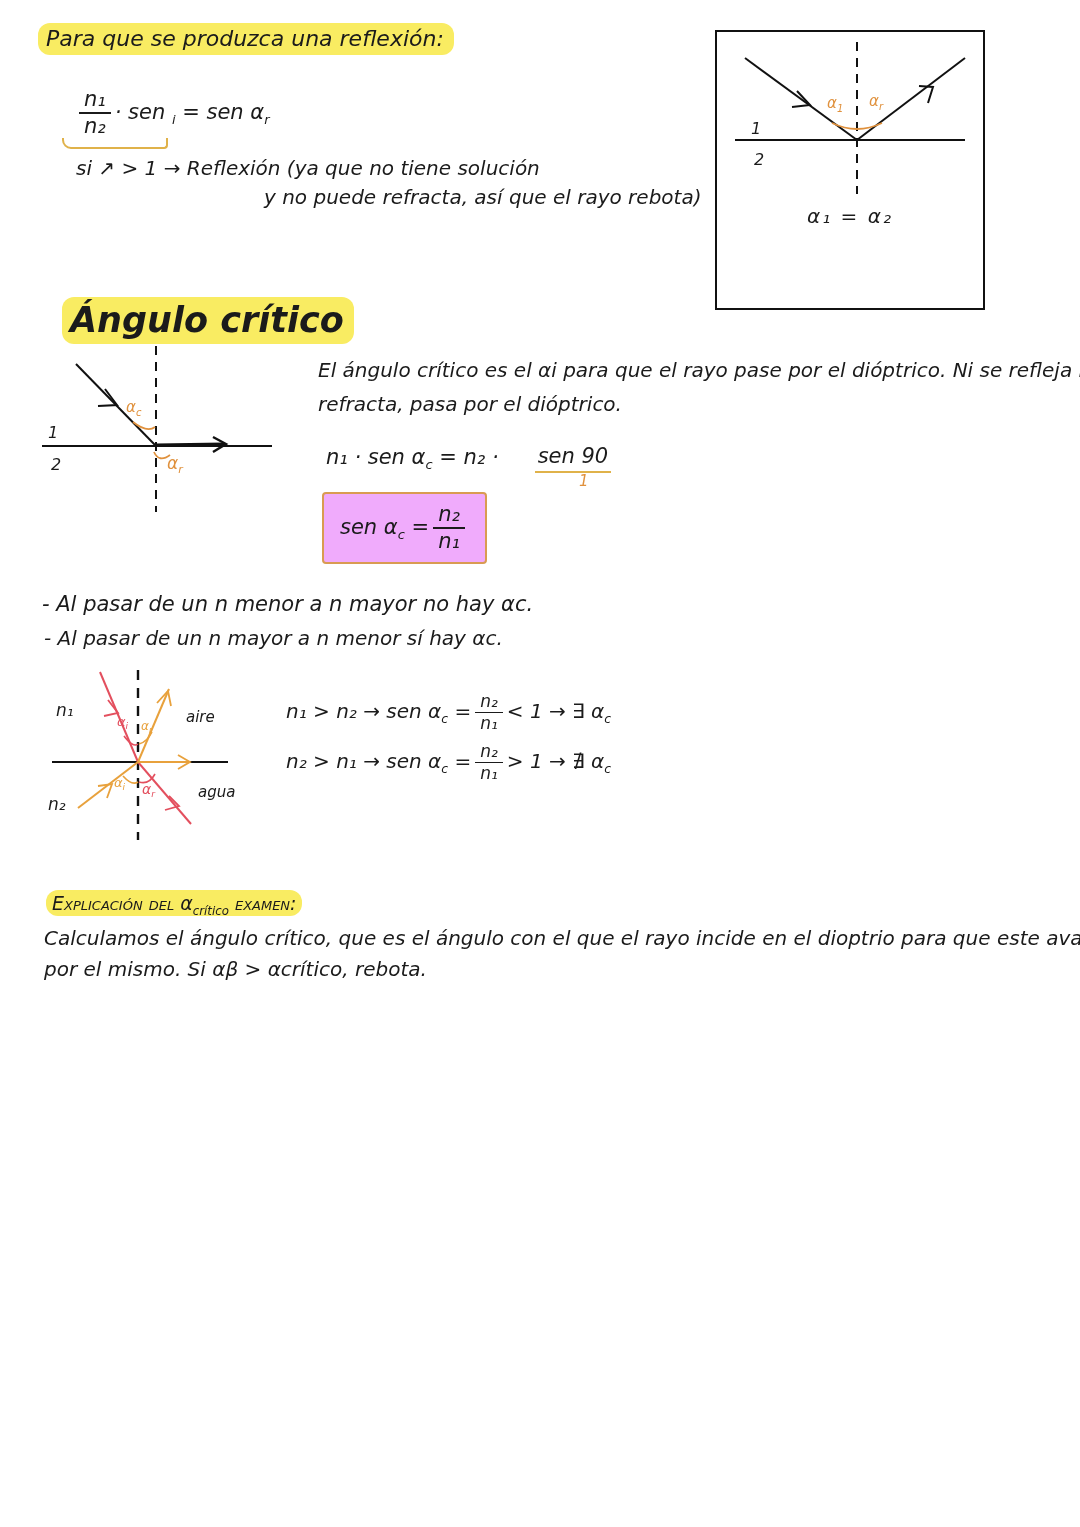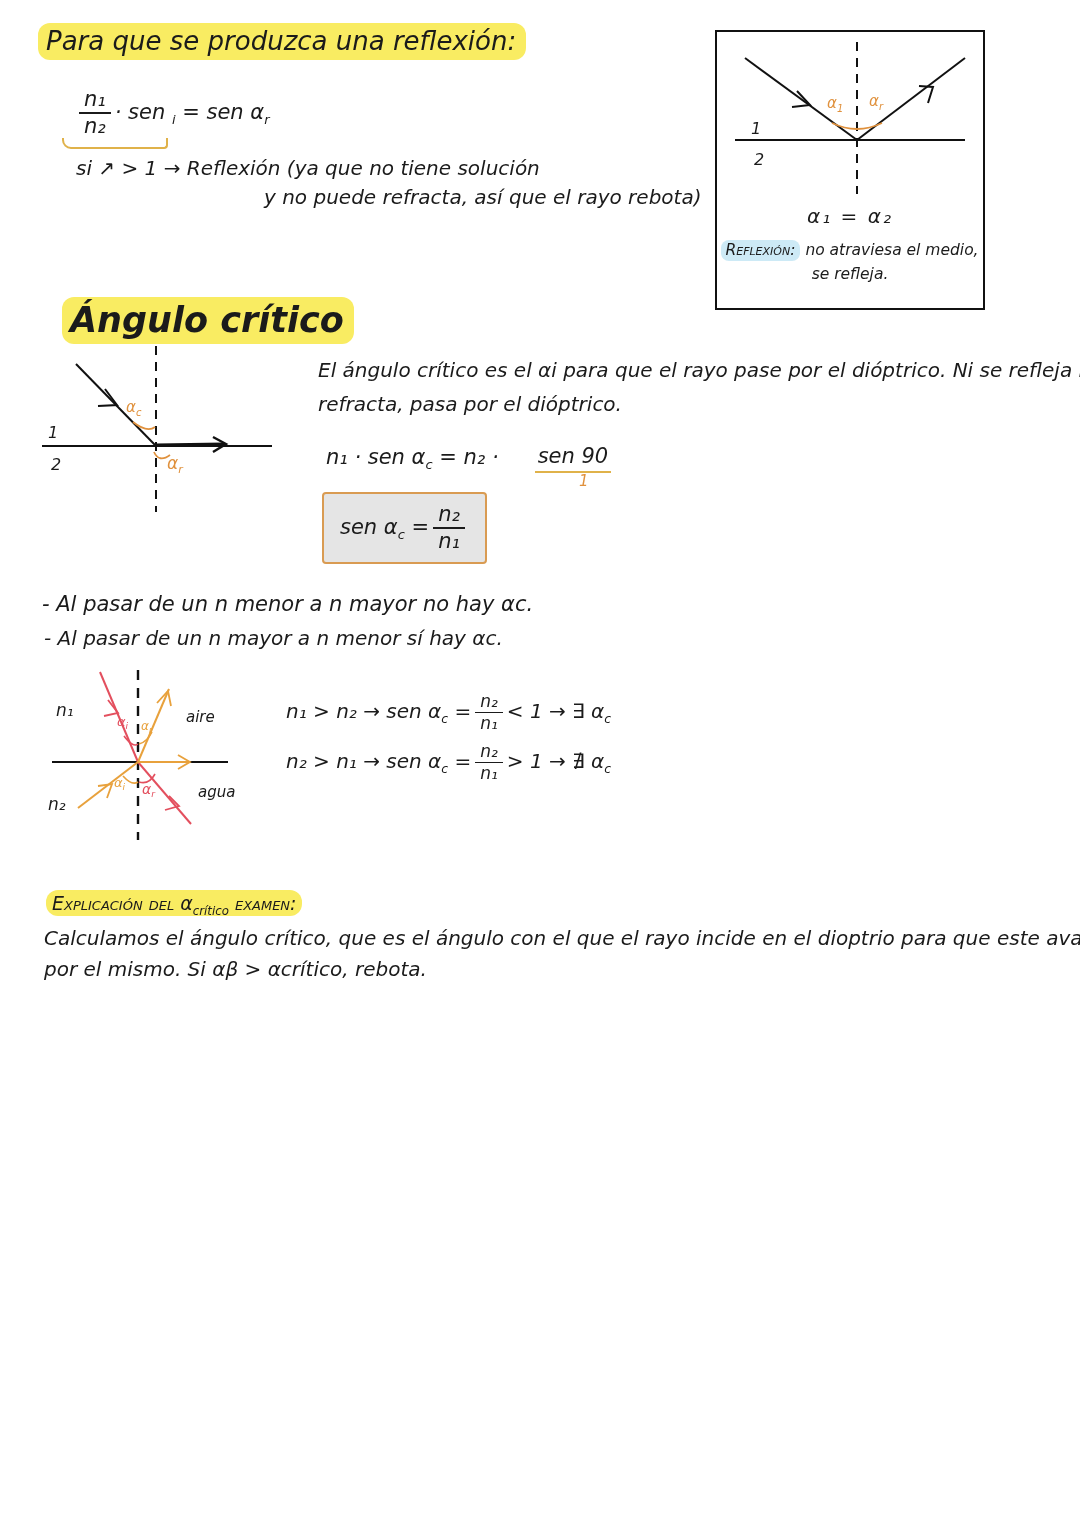--- a/index.html
+++ b/index.html
@@ -21,30 +21,30 @@
   
   .brace{border-left:2px solid #e0b24a;border-right:2px solid #e0b24a;border-bottom:2px solid #e0b24a;
          border-bottom-left-radius:9px;border-bottom-right-radius:4px;}
   .u-orange{border-bottom:2.5px solid #e0b24a;padding:0 3px 3px;position:relative;display:inline-block;}
   .u-orange .note{position:absolute;top:104%;left:58%;color:#e0913d;font-size:15px;font-style:italic;}
   
   .refl-box{border:2.5px solid #111;background:#fff;}
   .refl-box .eq{ text-align:center;font-size:20px;letter-spacing:2px;margin-top:2px;}
   .refl-box .cap{text-align:center;font-size:15.5px;line-height:24px;margin-top:10px;}
   .smallcaps{font-variant:small-caps;}
-  .boxed-formula{border:2px solid #d99b52;background:#e5e5e5;border-radius:4px;
+  .boxed-formula{border:2px solid #d99b52;background:#f0abfc;border-radius:4px;
                  padding:9px 16px;display:inline-flex;align-items:center;font-size:21px;}
   .line{white-space:nowrap;}
   .flexline{display:inline-flex;align-items:center;white-space:nowrap;}
   h1,h2{margin:12px;font-weight:bold;}
 </style>
 </head>
 <body>
 
-<div class="abs hw" style="left:38px;top:26px;font-size:26px;">
+<div class="abs hw" style="left:38px;top:26px;font-size:22px;">
   <span class="hl-yellow">Para que se produzca una reflexión:</span>
 </div>
 
 <div class="abs hw flexline" style="left:75px;top:88px;font-size:21px;">
   <span class="frac">
     <span class="num">n₁</span>
     <span class="den">n₂</span>
   </span>
   <span>
     <span>· sen </span><sub>i</sub><span> = sen α</span><sub>r</sub>
@@ -64,24 +64,20 @@
     <path d="M78,57 L91,71 L73,73" fill="none" stroke="#111" stroke-width="2"></path>
     <line x1="138" y1="106" x2="246" y2="24" stroke="#111" stroke-width="2"></line>
     <path d="M200,52 L214,53 L209,69" fill="none" stroke="#111" stroke-width="2"></path>
     <text x="32" y="100" font-size="16" font-style="italic" fill="#1b1b1b">1</text>
     <text x="35" y="131" font-size="16" font-style="italic" fill="#1b1b1b">2</text>
     <text x="108" y="74" font-size="15" font-style="italic" fill="#e0913d"><tspan>α</tspan><tspan dy="4" font-size="10">1</tspan></text>
     <text x="150" y="72" font-size="15" font-style="italic" fill="#e0913d"><tspan>α</tspan><tspan dy="4" font-size="10">r</tspan></text>
     <path d="M113,89 Q 138,101 163,89" fill="none" stroke="#e0913d" stroke-width="1.8"></path>
   </svg>
   <div class="eq hw">α₁ = α₂</div>
-  <div class="cap hw">
-    <span class="hl-blue smallcaps">Reflexión:</span><span> no atraviesa el medio,</span><br>
-    <span>se refleja.</span>
-  </div>
 </div>
 
 <h2 class="abs hw" style="left:50px;top:288px;font-size:35px;">
   <span class="hl-yellow">Ángulo crítico</span>
 </h2>
 
 <svg class="abs" style="left:32px;top:340px;" width="250" height="178" viewBox="0 0 250 178">
   <line x1="124" y1="6" x2="124" y2="172" stroke="#111" stroke-width="2" stroke-dasharray="9 7"></line>
   <line x1="10" y1="106" x2="240" y2="106" stroke="#111" stroke-width="1.8"></line>
   <line x1="44" y1="24" x2="124" y2="106" stroke="#111" stroke-width="2"></line>

